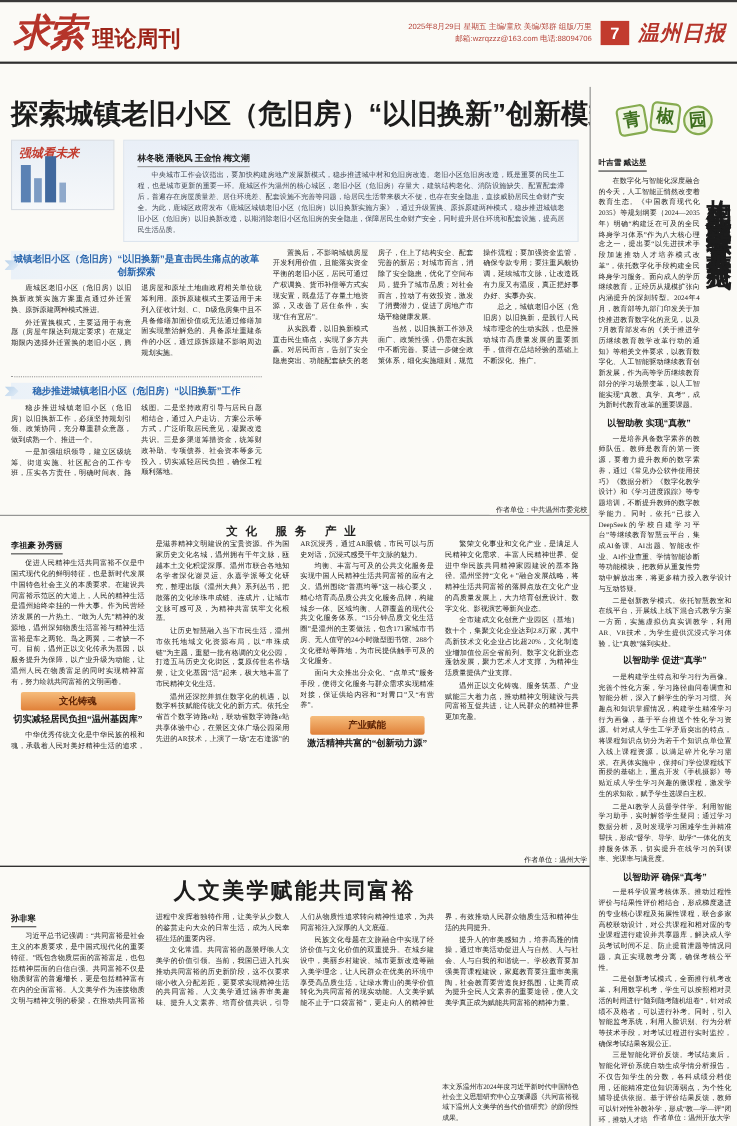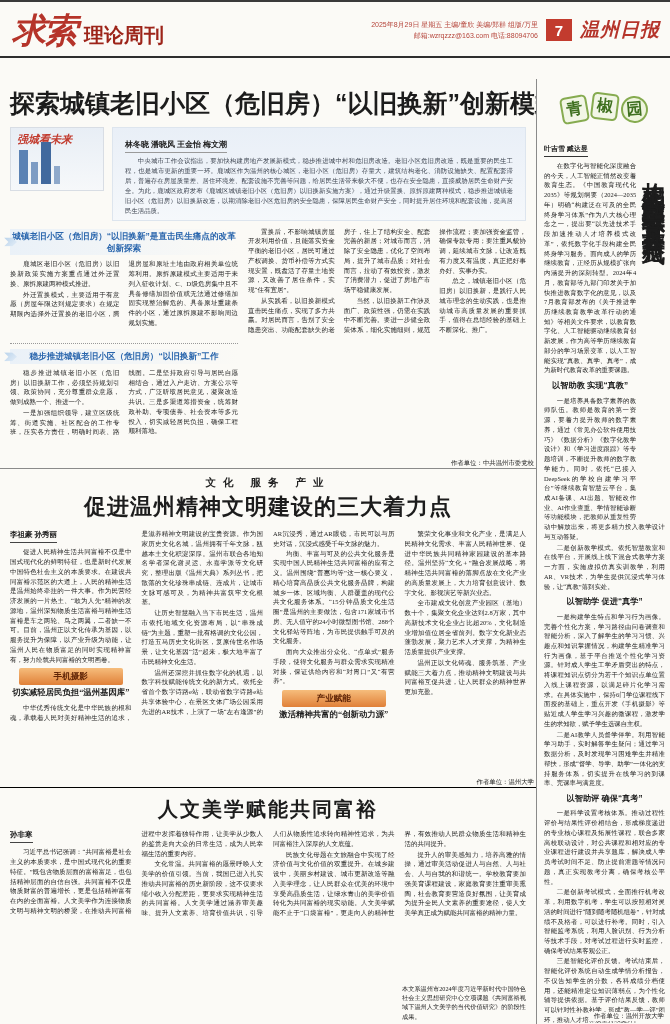--- a/index.html
+++ b/index.html
@@ -172,28 +172,27 @@
               <p>从实践看，以旧换新模式直击民生痛点，实现了多方共赢。对居民而言，告别了安全隐患突出、功能配套缺失的老房子，住上了结构安全、配套完善的新居；对城市而言，消除了安全隐患，优化了空间布局，提升了城市品质；对社会而言，拉动了有效投资，激发了消费潜力，促进了房地产市场平稳健康发展。</p>
               <p>当然，以旧换新工作涉及面广、政策性强，仍需在实践中不断完善。要进一步健全政策体系，细化实施细则，规范操作流程；要加强资金监管，确保专款专用；要注重风貌协调，延续城市文脉，让改造既有力度又有温度，真正把好事办好、实事办实。</p>
               <p>总之，城镇老旧小区（危旧房）以旧换新，是践行人民城市理念的生动实践，也是推动城市高质量发展的重要抓手，值得在总结经验的基础上不断深化、推广。</p>
             </div>
         </div>
         <div class="credit">作者单位：中共温州市委党校</div>
       </section>
 
       <section class="article2">
         <div class="kicker">文化 服务 产业</div>
-        <h2 class="headline2">促进温州精神文明建设的三大着力点</h2>
         <div class="a2-cols">
           <div class="byline-sm">李祖豪 孙秀丽</div>
           <div>
               <p>促进人民精神生活共同富裕不仅是中国式现代化的鲜明特征，也是新时代发展中国特色社会主义的本质要求。在建设共同富裕示范区的大道上，人民的精神生活是温州始终牵挂的一件大事。作为民营经济发展的一片热土、“敢为人先”精神的发源地，温州深知物质生活富裕与精神生活富裕是车之两轮、鸟之两翼，二者缺一不可。目前，温州正以文化传承为基因，以服务提升为保障，以产业升级为动能，让温州人民在物质富足的同时实现精神富有，努力绘就共同富裕的文明画卷。</p>
             </div>
           <div class="sec-head">
-            <span class="orange-box">手机摄影</span>
+            <span class="orange-box">文化铸魂</span>
             <div class="sec-sub">切实减轻居民负担“温州基因库”</div>
           </div>
           <div>
               <p>中华优秀传统文化是中华民族的根和魂，承载着人民对美好精神生活的追求，是滋养精神文明建设的宝贵资源。作为国家历史文化名城，温州拥有千年文脉，瓯越本土文化积淀深厚。温州市联合各地知名学者深化谢灵运、永嘉学派等文化研究，整理出版《温州大典》系列丛书，把散落的文化珍珠串成链、连成片，让城市文脉可感可及，为精神共富筑牢文化根基。</p>
               <p>让历史智慧融入当下市民生活，温州市依托地域文化资源布局，以“串珠成链”为主题，重塑一批有格调的文化公园，打造五马历史文化街区，复原传世名作场景，让文化基因“活”起来，极大地丰富了市民精神文化生活。</p>
               <p>温州还深挖并抓住数字化的机遇，以数字科技赋能传统文化的新方式。依托全省首个数字诗路e站，联动省数字诗路e站共享体验中心，在景区文体广场公园采用先进的AR技术，上演了一场“左右逢源”的AR沉浸秀，通过AR眼镜，市民可以与历史对话，沉浸式感受千年文脉的魅力。</p>
             </div>
           <div>
               <p>均衡、丰富与可及的公共文化服务是实现中国人民精神生活共同富裕的应有之义。温州围绕“普惠均等”这一核心要义，精心培育高品质公共文化服务品牌，构建城乡一体、区域均衡、人群覆盖的现代公共文化服务体系。“15分钟品质文化生活圈”是温州的主要做法，包含171家城市书房、无人值守的24小时微型图书馆、288个文化驿站等阵地，为市民提供触手可及的文化服务。</p>
               <p>面向大众推出分众化、“点单式”服务手段，使得文化服务与群众需求实现精准对接，保证供给内容和“对胃口”又“有营养”。</p>

